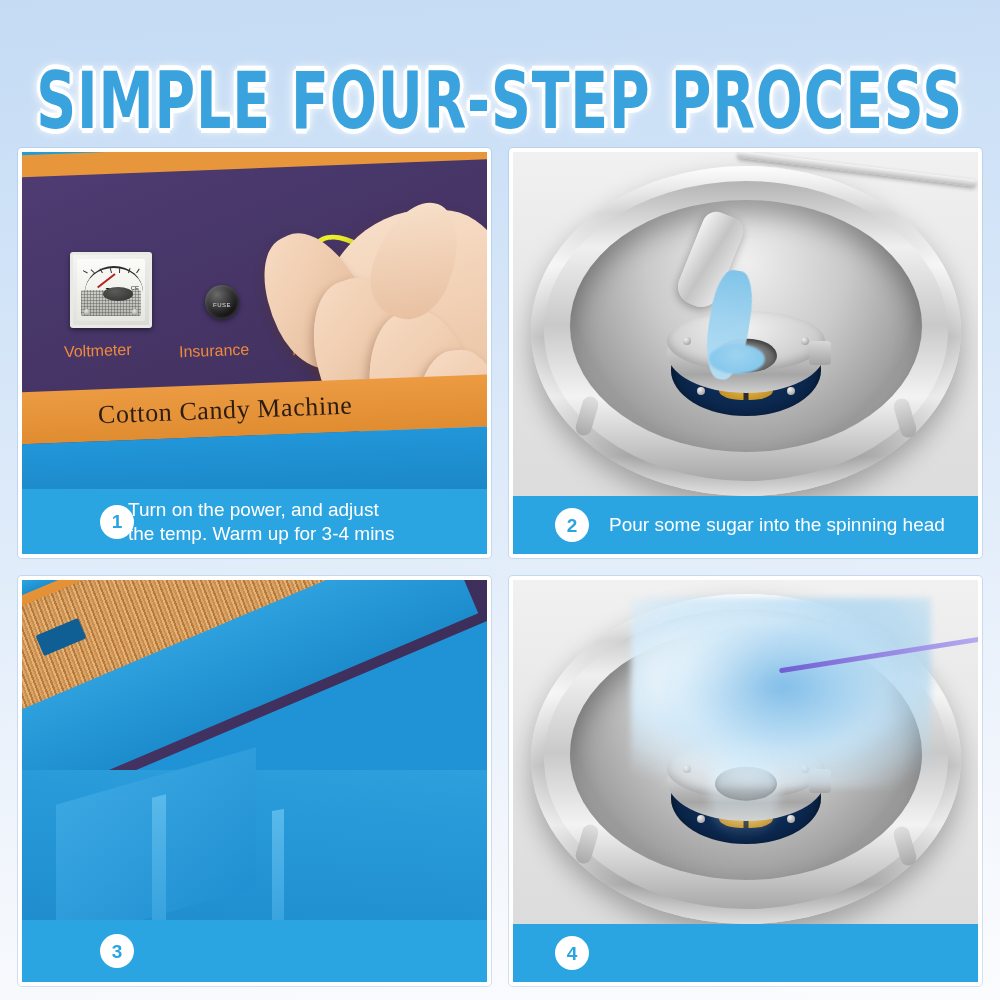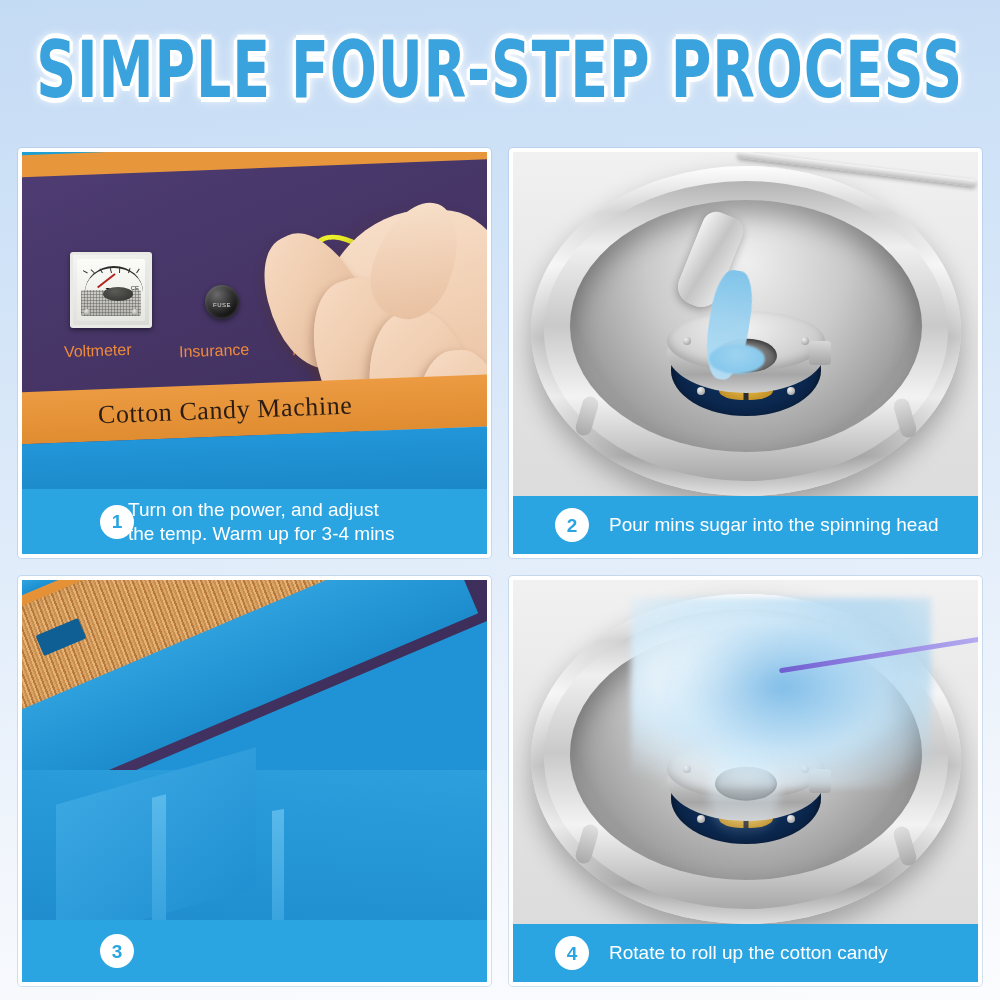--- a/index.html
+++ b/index.html
@@ -4,21 +4,21 @@
 <style>
   * { margin:0; padding:0; box-sizing:border-box; }
   html,body { width:1000px; height:1000px; overflow:hidden; }
   body {
     font-family:"Liberation Sans", sans-serif;
     background:linear-gradient(175deg,#c4dbf4 0%,#cfe2f7 22%,#e2edfa 55%,#f2f6fc 80%,#fbfcfe 100%);
     position:relative;
   }
 
   
-  .title-wrap { height:140px; display:flex; align-items:center; justify-content:center; }
+  .title-wrap { height:140px; display:flex; align-items:flex-end; justify-content:center; }
   .title {
     font-family:"DejaVu Sans", sans-serif;
     font-size:66px;
     font-weight:bold;
     letter-spacing:1px;
     color:#3aa3dd;
     transform:scaleX(0.84) scaleY(1.18);
     text-shadow:
       0 0 6px #fff, 0 0 10px #fff, 0 0 14px #fff,
       3px 0 0 #fff, -3px 0 0 #fff, 0 3px 0 #fff, 0 -3px 0 #fff,
@@ -507,21 +507,21 @@
         <div class="bowl-lug lug-r"></div>
       </div>
       <div class="scoop-handle"></div>
       <div class="scoop-cup"></div>
       <div class="sugar-stream"></div>
       <div class="sugar-pile"></div>
     </div>
 
     <div class="caption">
       <div class="badge">2</div>
-      <div class="cap-text">Pour mins sugar into the spinning head</div>
+      <div class="cap-text">Pour some sugar into the spinning head</div>
     </div>
   </div>
 
   <div class="card">
     <div class="photo p3">
       <div class="purple3"></div>
       <div class="lbl-ins3">nce</div>
       <div class="lbl-temp3">Temperature</div>
       <div class="knob3"></div>
 
@@ -566,17 +566,16 @@
         <div class="bowl-lug lug-r"></div>
       </div>
       <div class="cloud-tail"></div>
       <div class="cloud"></div>
       <div class="cloud-core"></div>
       <div class="stick"></div>
     </div>
 
     <div class="caption">
       <div class="badge">4</div>
-      <div class="cap-text">Rotate to roll up the cotton candy</div>
     </div>
   </div>
 
 </div>
 
 </body></html>

